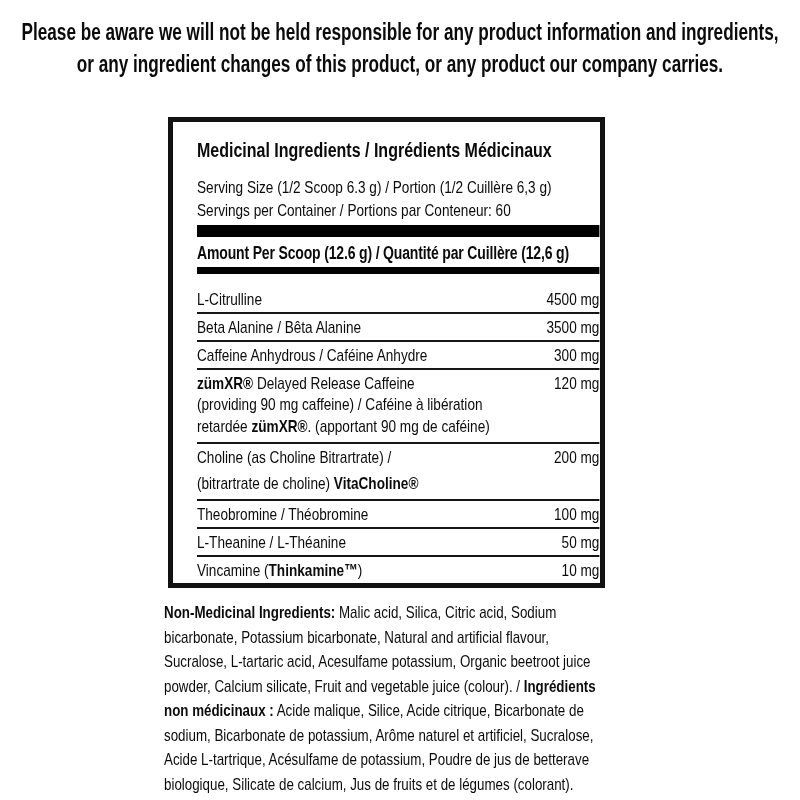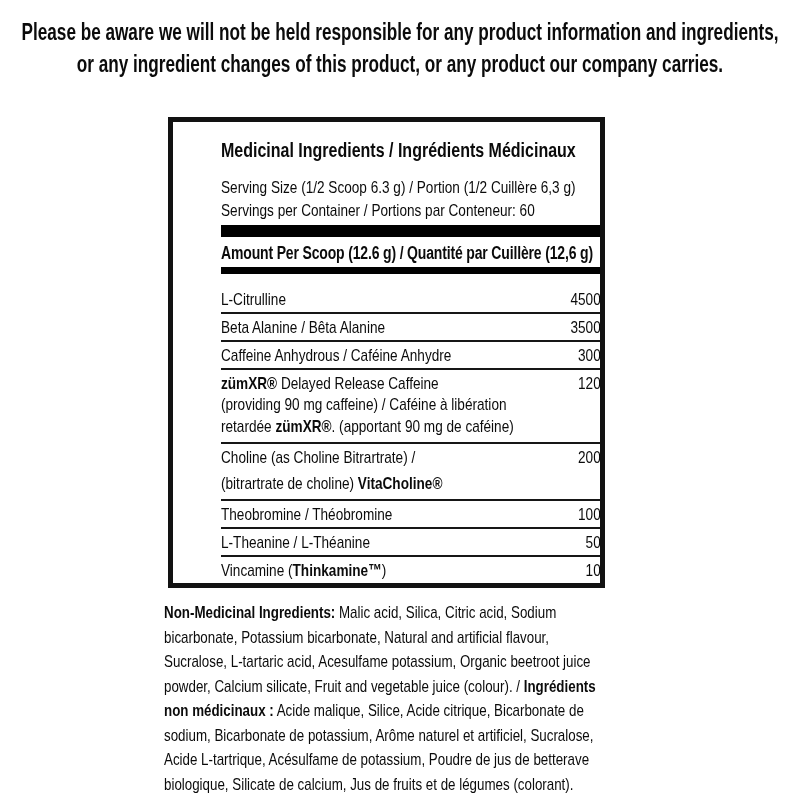--- a/index.html
+++ b/index.html
@@ -16,21 +16,21 @@
     transform:scaleX(0.73); transform-origin:50% 0;
     text-align:center; font-weight:bold; font-size:23.5px; line-height:32px;
     white-space:nowrap;
   }
 
   
   .panel {
     position:absolute; left:168px; top:117px; width:437px; height:471px;
     box-sizing:border-box; border:5px solid #121212; background:#fff; overflow:hidden;
   }
-  .panel-inner { padding:16px 0 0 16px;margin-left:32px; }
+  .panel-inner { padding:16px 0 0 24px; }
   .scaled { width:503px; transform:scaleX(0.8); transform-origin:0 0; }
 
   .panel-title { font-weight:bold; font-size:20px; line-height:24px; white-space:nowrap; }
   .serving { margin-top:14px; font-size:17px; line-height:23px; }
   .serving div { white-space:nowrap; }
   .bar-thick { height:12px; background:#000; margin-top:3px; }
   .amount { font-weight:bold; font-size:17.5px; line-height:24px; margin-top:4px; white-space:nowrap; letter-spacing:-0.2px; }
   .bar-thin { height:7px; background:#000; margin-top:2px; }
 
   .rows { margin-top:12px; font-size:17px; }

